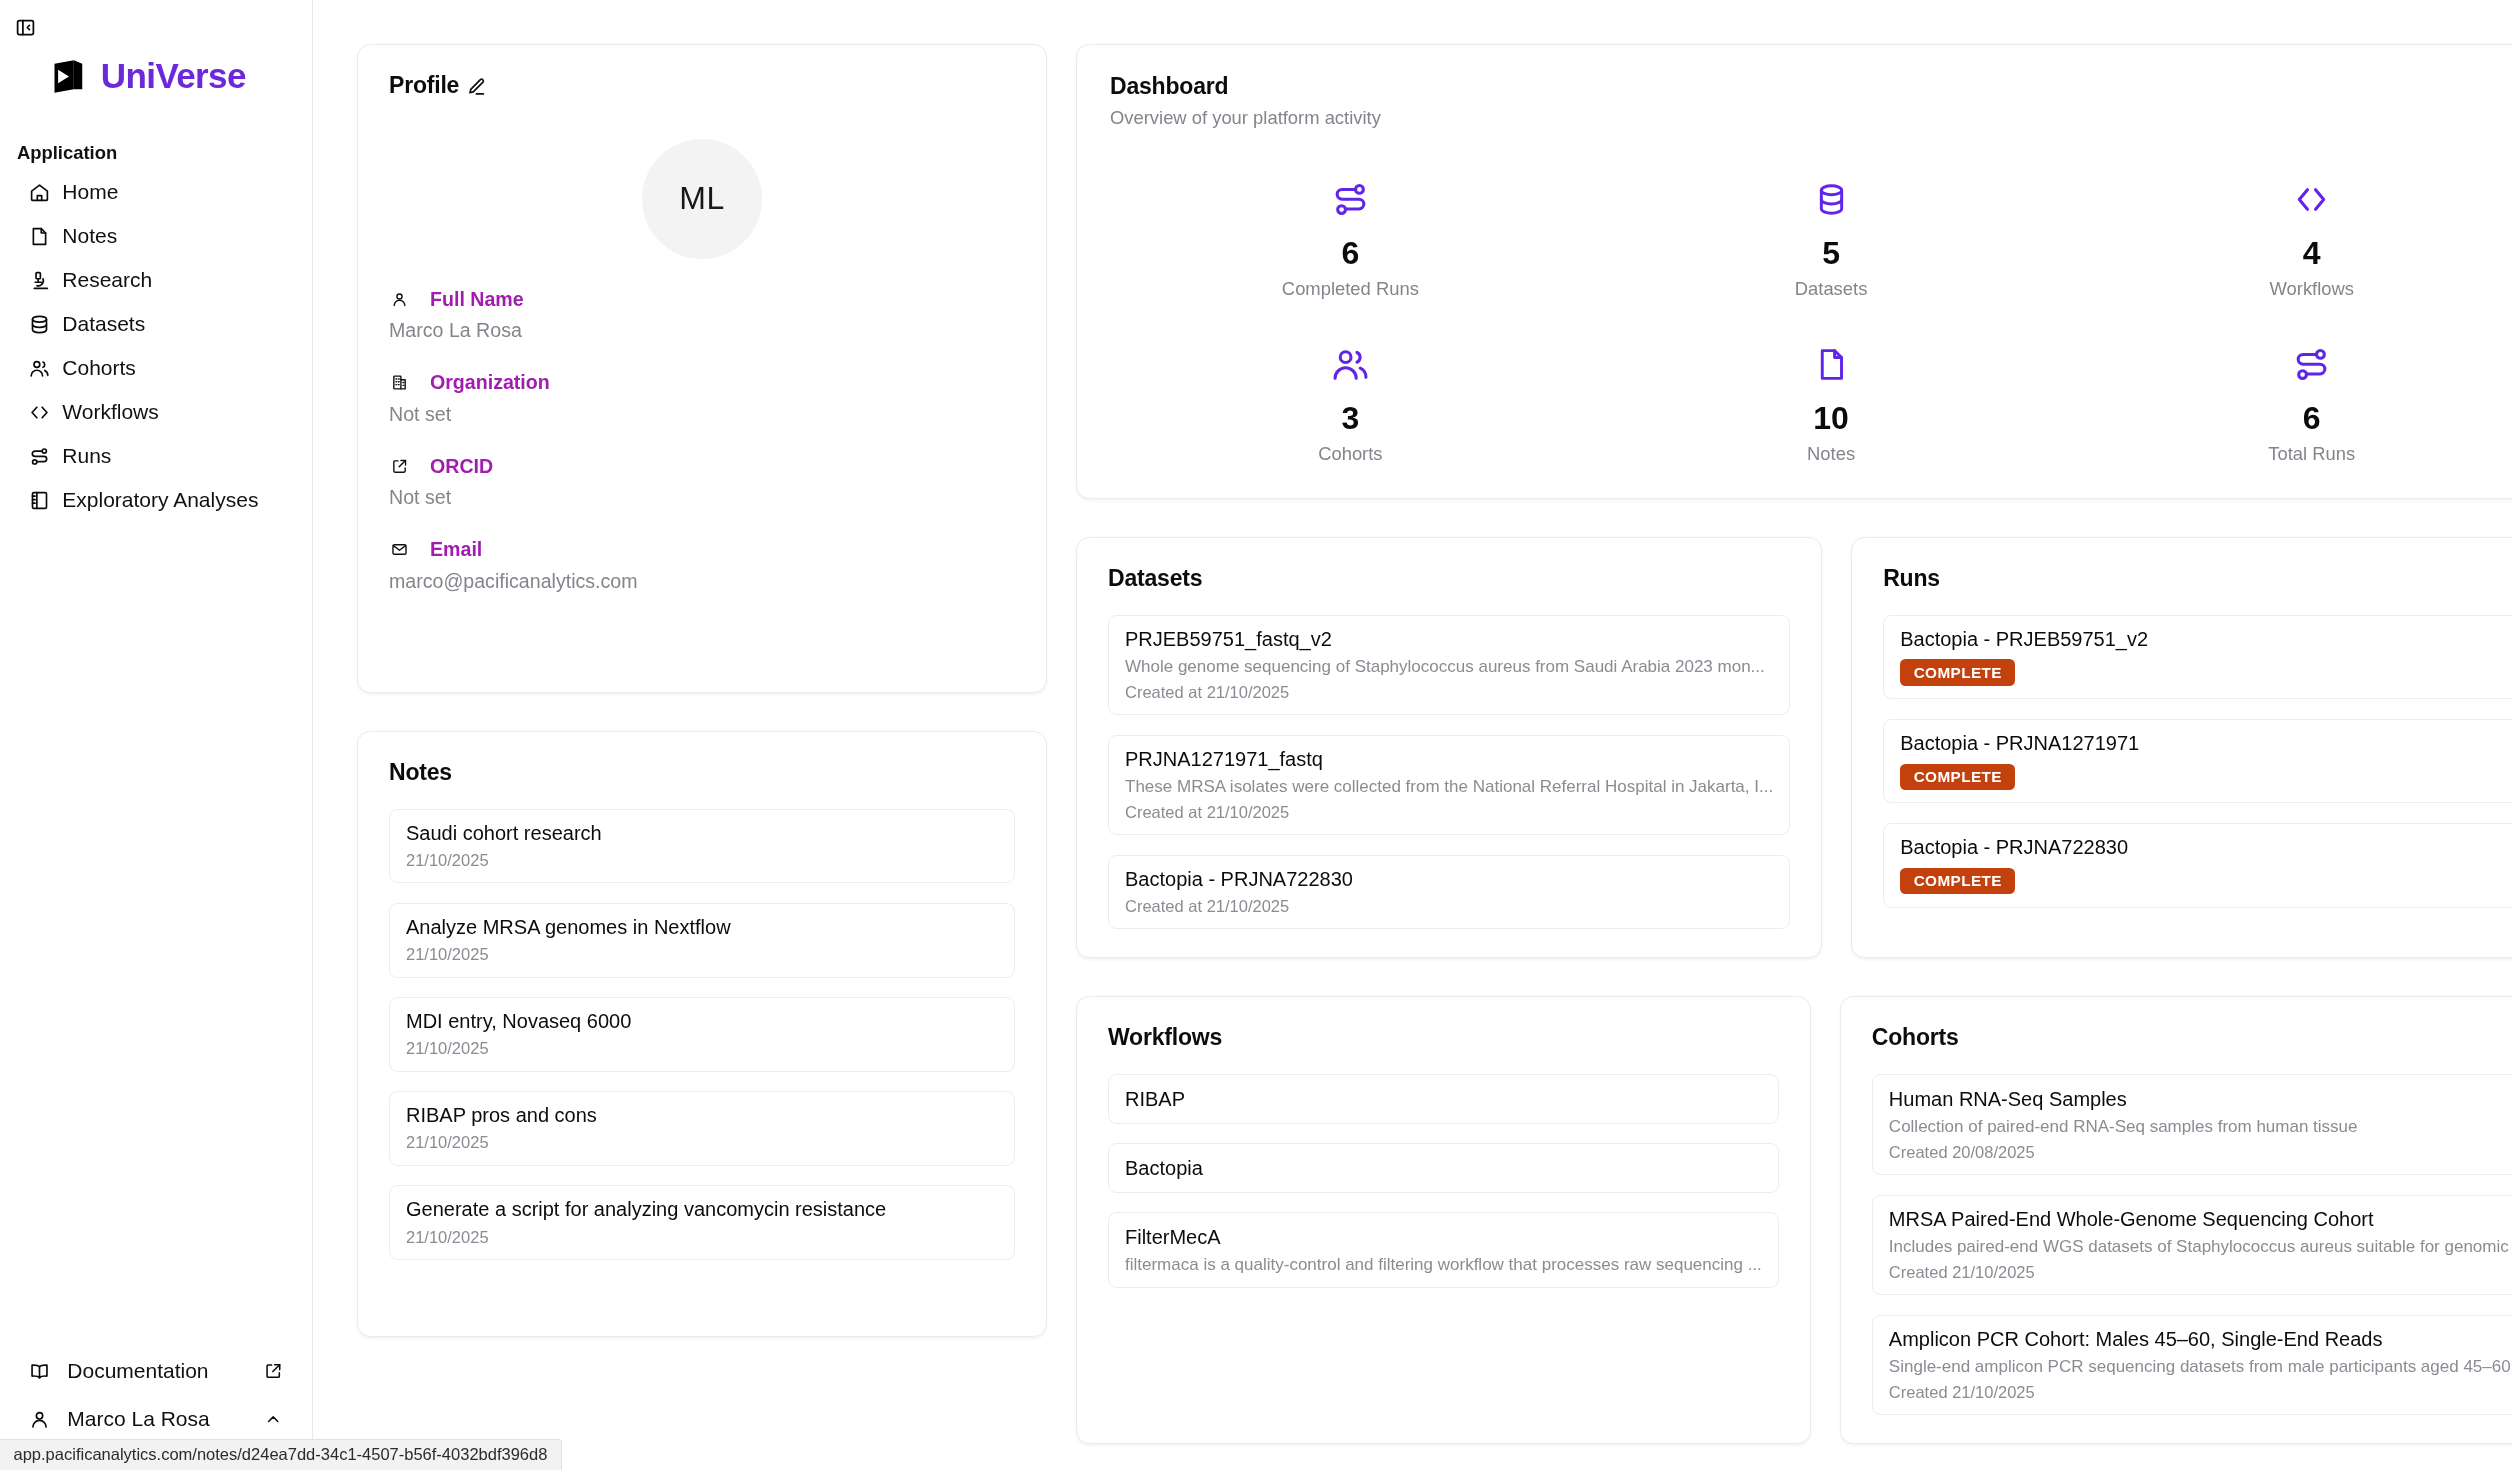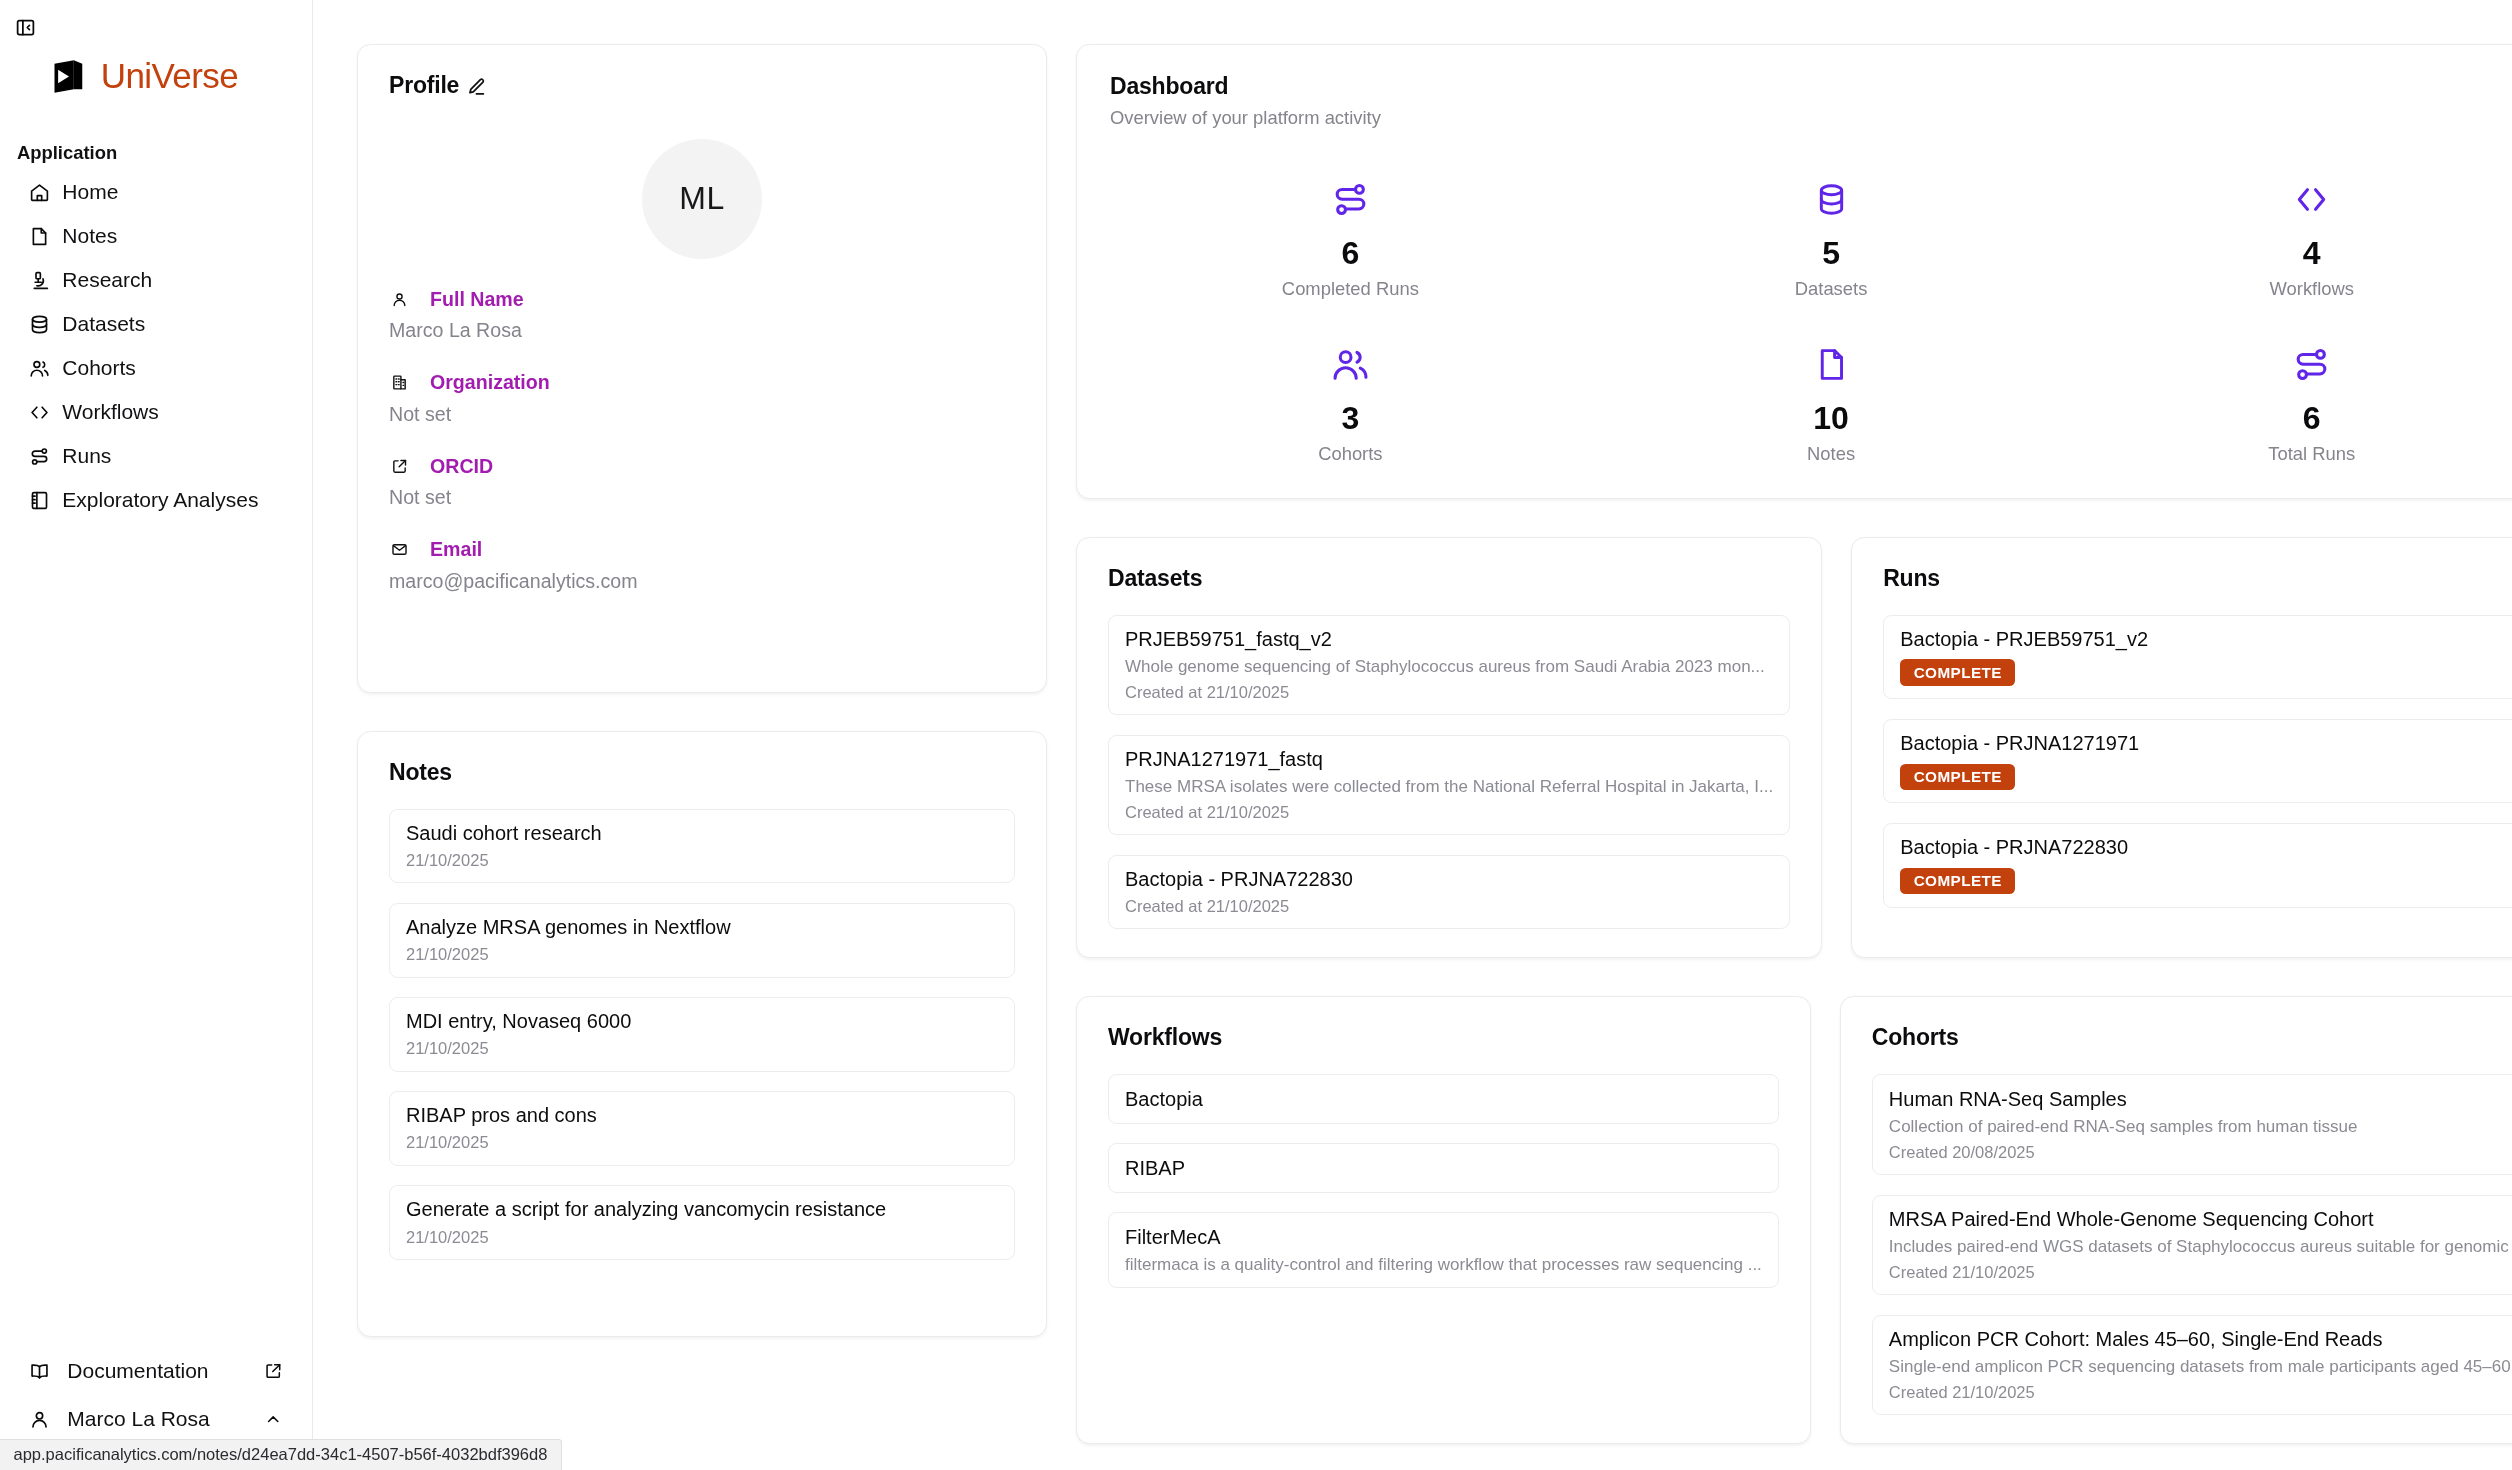--- a/index.html
+++ b/index.html
@@ -24,22 +24,22 @@
     width: 27px; height: 27px;
     display: flex; align-items: center; justify-content: center;
     cursor: pointer; border-radius: 3.7px;
   }
   .logo-wrap {
     margin-top: 54px; margin-left: 53px;
     display: flex; align-items: center; gap: 9.8px; height: 44px;
   }
   .logo-mark { width: 38px; height: 35px; flex: 0 0 38px; }
   .logo-text {
-    font-size: 35px; letter-spacing: -0.6px; color: #c2410c;
-    font-weight: 400; font-family: "Liberation Sans", sans-serif;
+    font-size: 35px; letter-spacing: -0.6px; color: #6d28d9;
+    font-weight: 700; font-family: "Liberation Sans", sans-serif;
   }
   .nav-section-label {
     margin: 44px 0 6.1px 17px;
     font-size: 18.4px; font-weight: bold; color: #111113;
   }
   .nav-list { display: flex; flex-direction: column; }
   .nav-item {
     display: flex; align-items: center; gap: 11px;
     height: 44px; padding: 0 17px; margin: 0 9.8px;
     border-radius: 6.1px; cursor: pointer;
@@ -520,24 +520,24 @@
           </div>
         </section>
       </div>
 
       <div class="right-row">
 
         <section class="card sub-card">
           <div class="card-title">Workflows</div>
           <div class="list">
             <div class="row-item">
+              <div class="row-title">RIBAP</div>
+            </div>
+            <div class="row-item">
               <div class="row-title">Bactopia</div>
-            </div>
-            <div class="row-item">
-              <div class="row-title">RIBAP</div>
             </div>
             <div class="row-item">
               <div class="row-title">FilterMecA</div>
               <div class="row-desc">filtermaca is a quality-control and filtering workflow that processes raw sequencing ...</div>
             </div>
           </div>
         </section>
 
         <section class="card sub-card">
           <div class="card-title">Cohorts</div>

